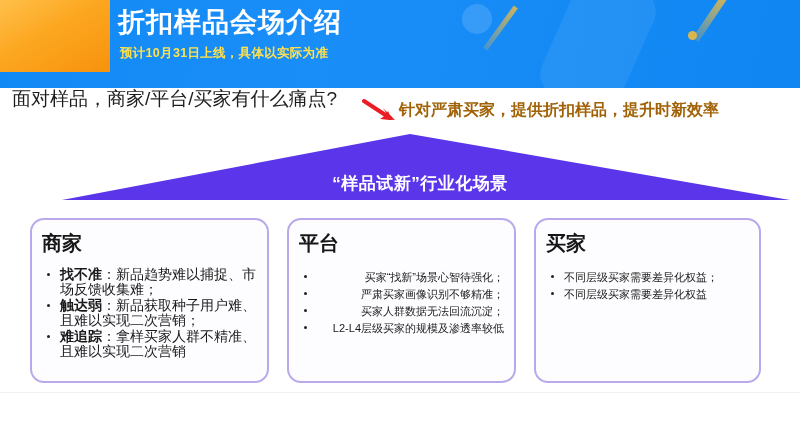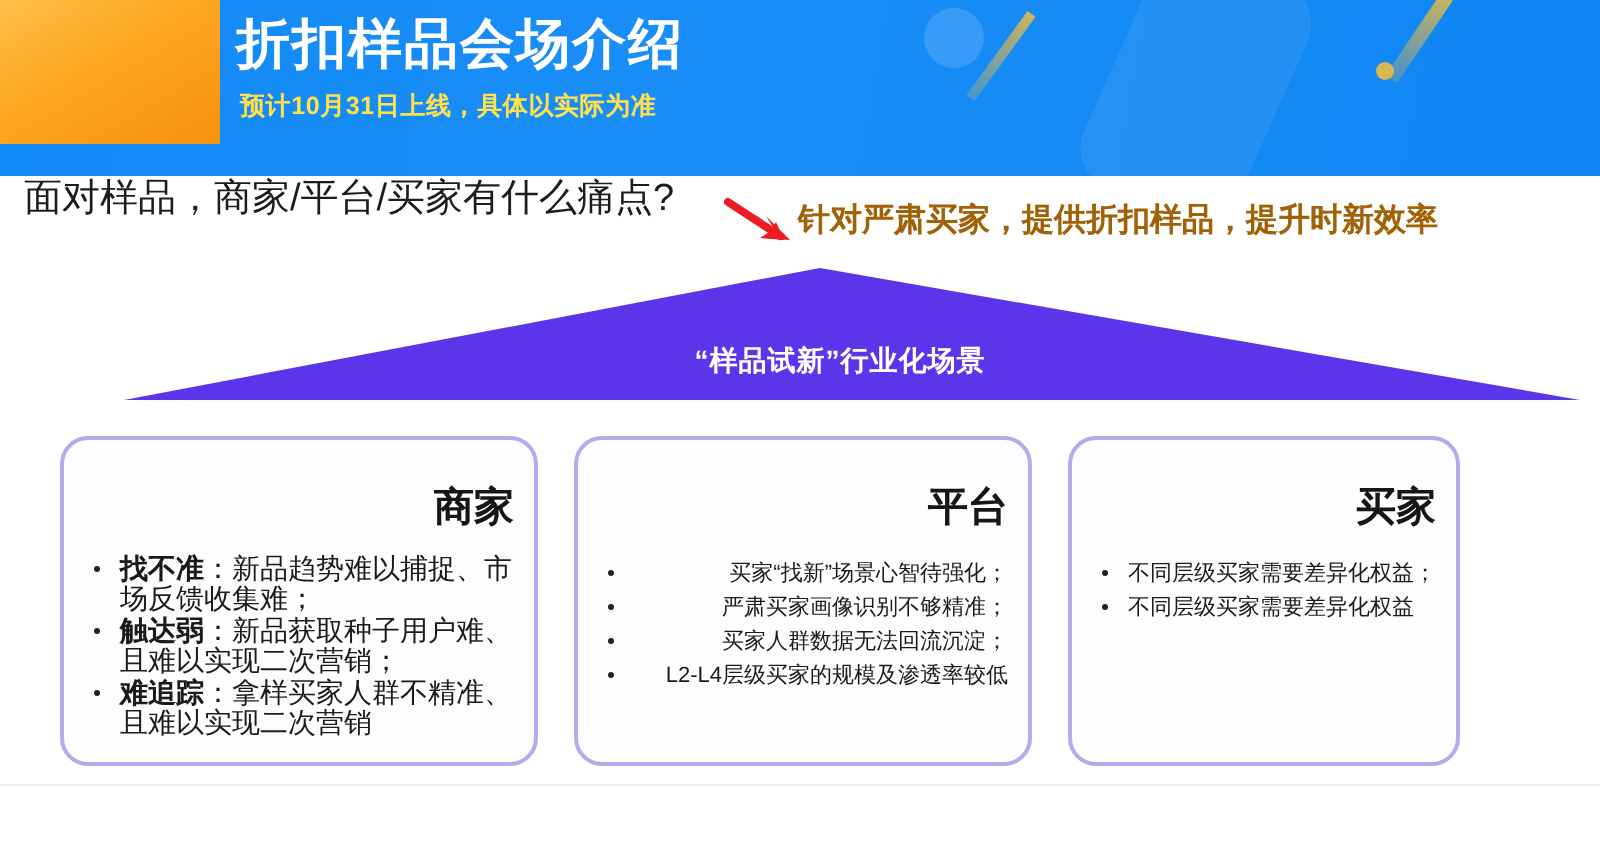--- a/index.html
+++ b/index.html
@@ -145,21 +145,21 @@
     top: 0;
     width: 800px;
     height: 72px;
   }
   .band-label {
     position: absolute;
     left: 0;
     top: 40px;
     width: 800px;
     text-align: center;
-    font-size: 14px;
+    font-size: 17px;
     font-weight: bold;
     color: #ffffff;
     letter-spacing: 0.5px;
     padding-left: 40px;
     box-sizing: border-box;
   }
 
   
   .cards {
     position: absolute;
@@ -174,28 +174,28 @@
     background: #fdfdff;
     border: 2px solid #b9a9ea;
     border-radius: 14px;
     box-sizing: border-box;
     padding: 10px 10px 8px 10px;
     display: flex;
     flex-direction: column;
   }
   .card-merchant { width: 239px; }
   .card-platform { width: 229px; }
-  .card-buyer    { width: 196px; padding-left: 10px; }
+  .card-buyer    { width: 227px; padding-left: 10px; }
 
   .card-title {
-    text-align: right;
+    text-align: left;
     font-size: 20px;
     font-weight: bold;
     color: #161616;
-    margin-top: 10px;
+    margin-top: 0;
     margin-bottom: 10px;
   }
   .bullets {
     list-style: none;
     margin: 0;
     padding: 0;
   }
   .bullet {
     position: relative;
     padding-left: 18px;

